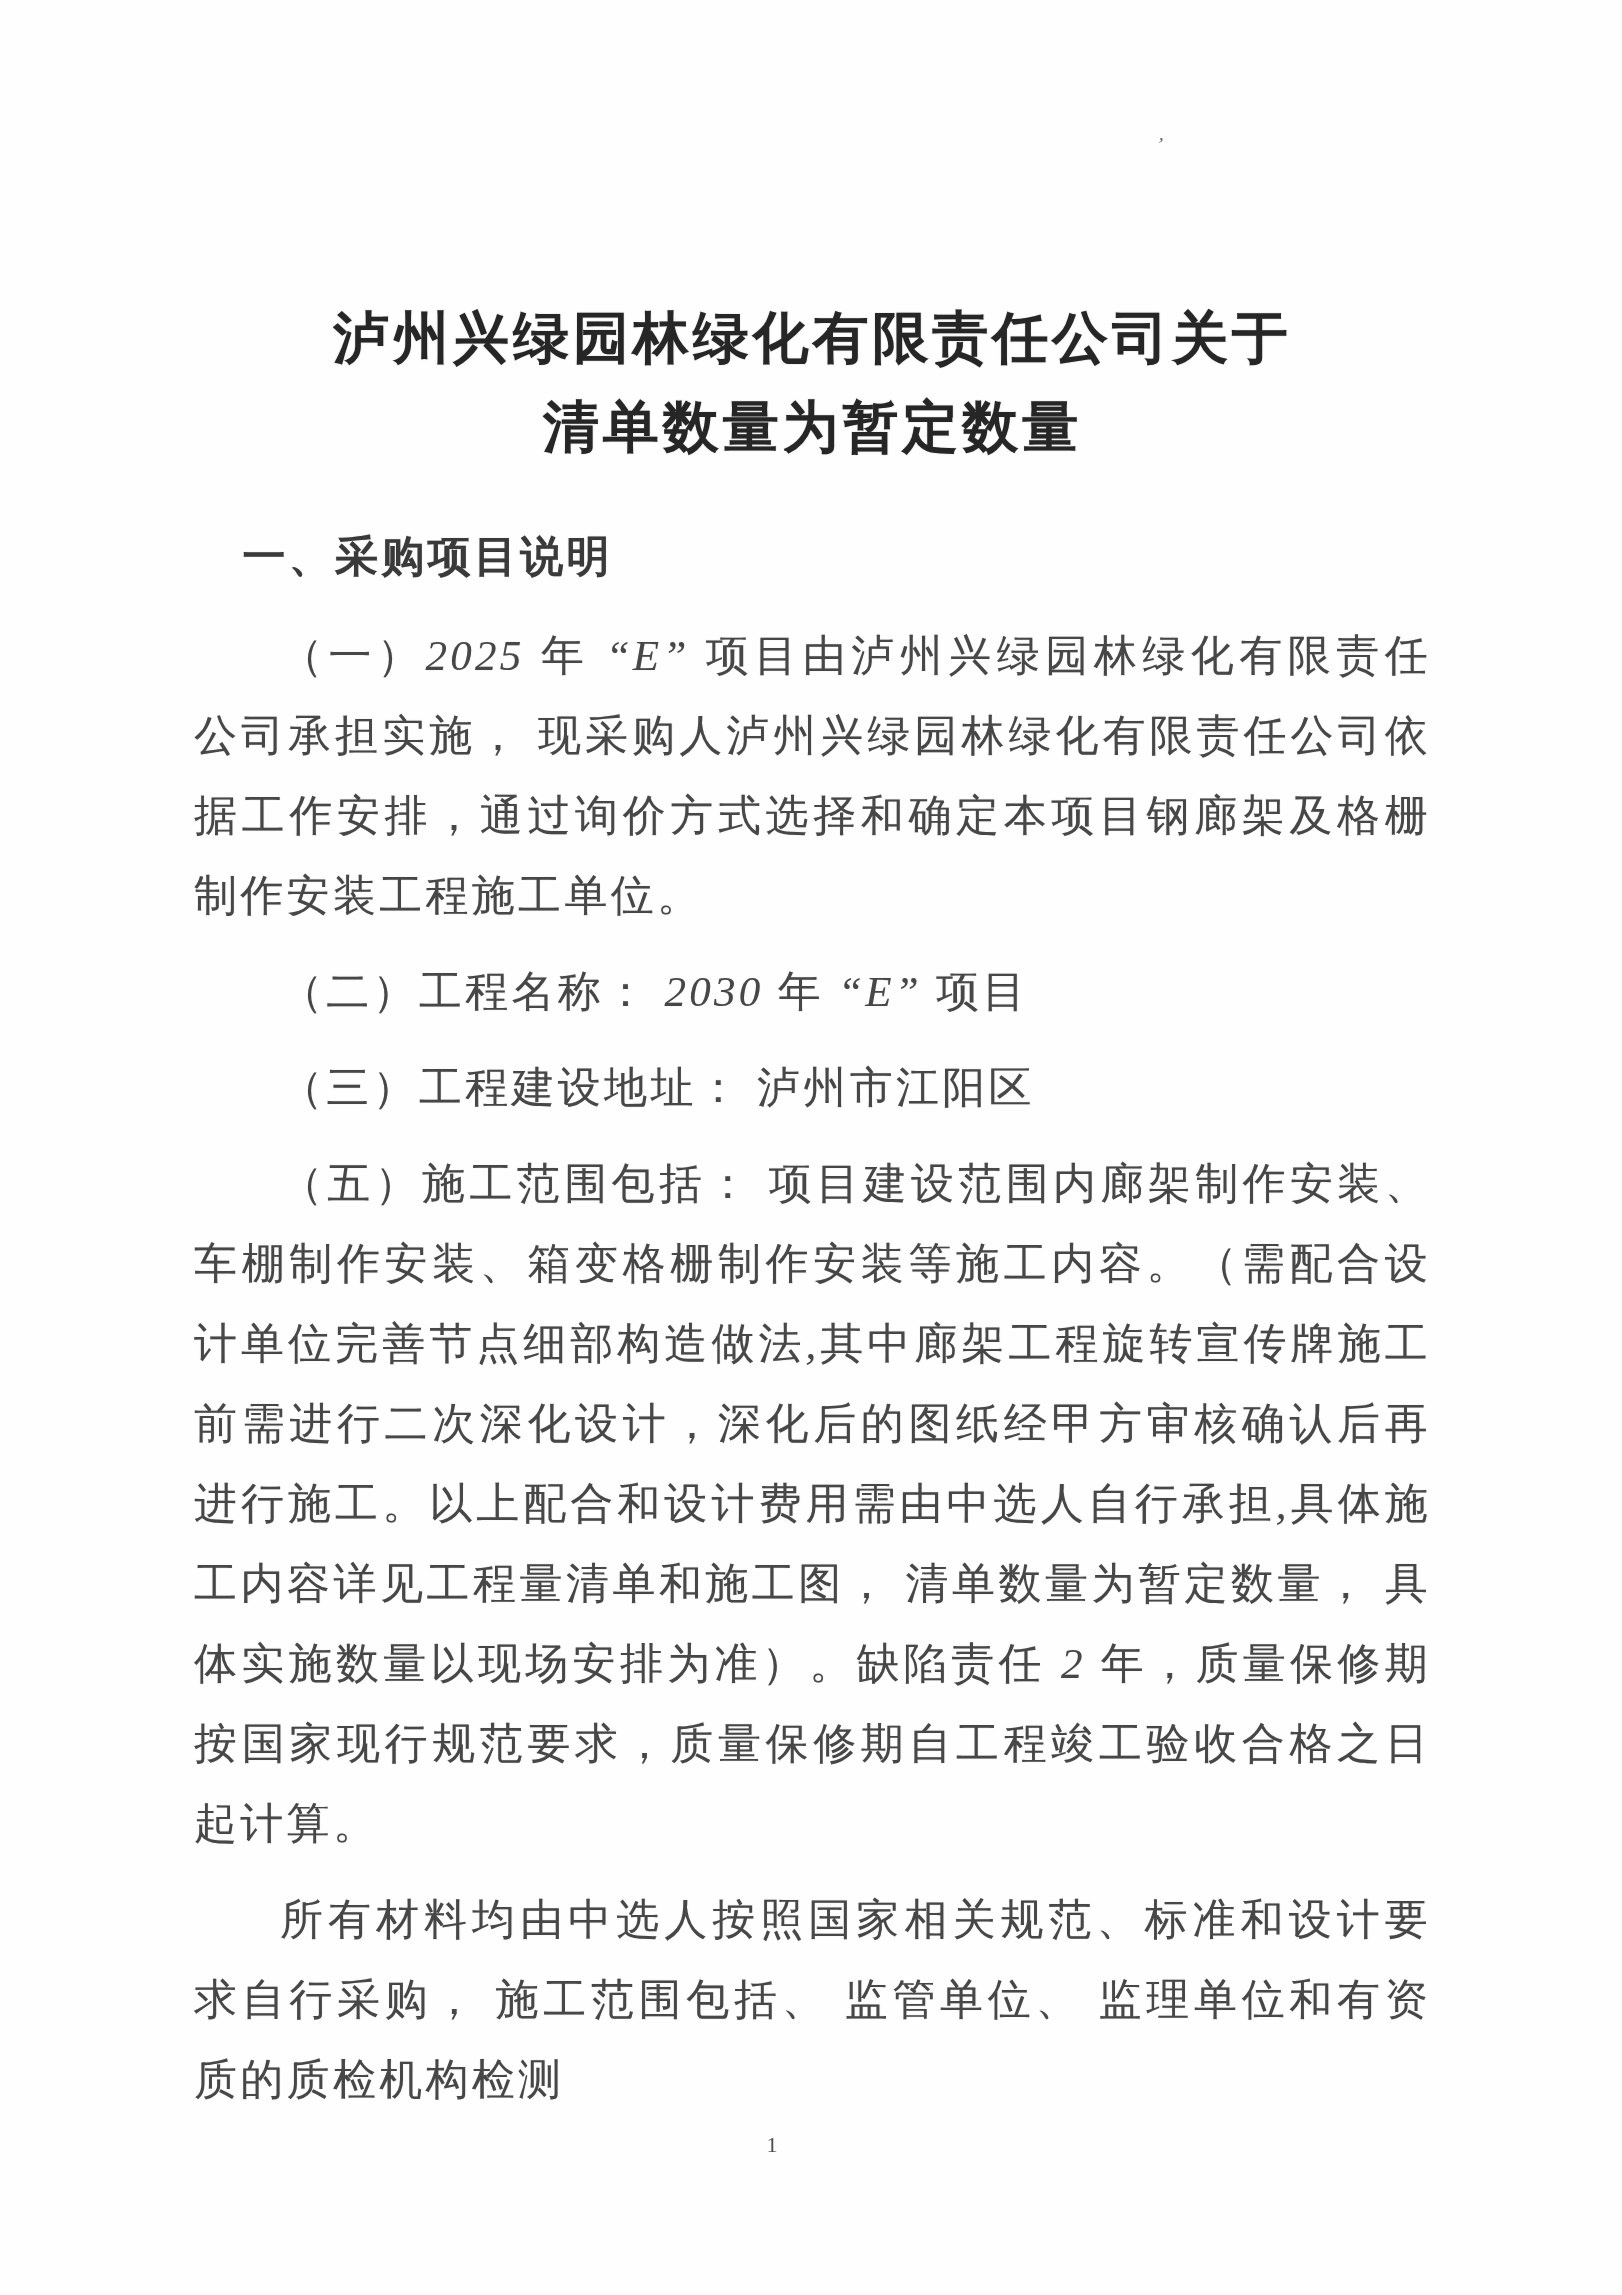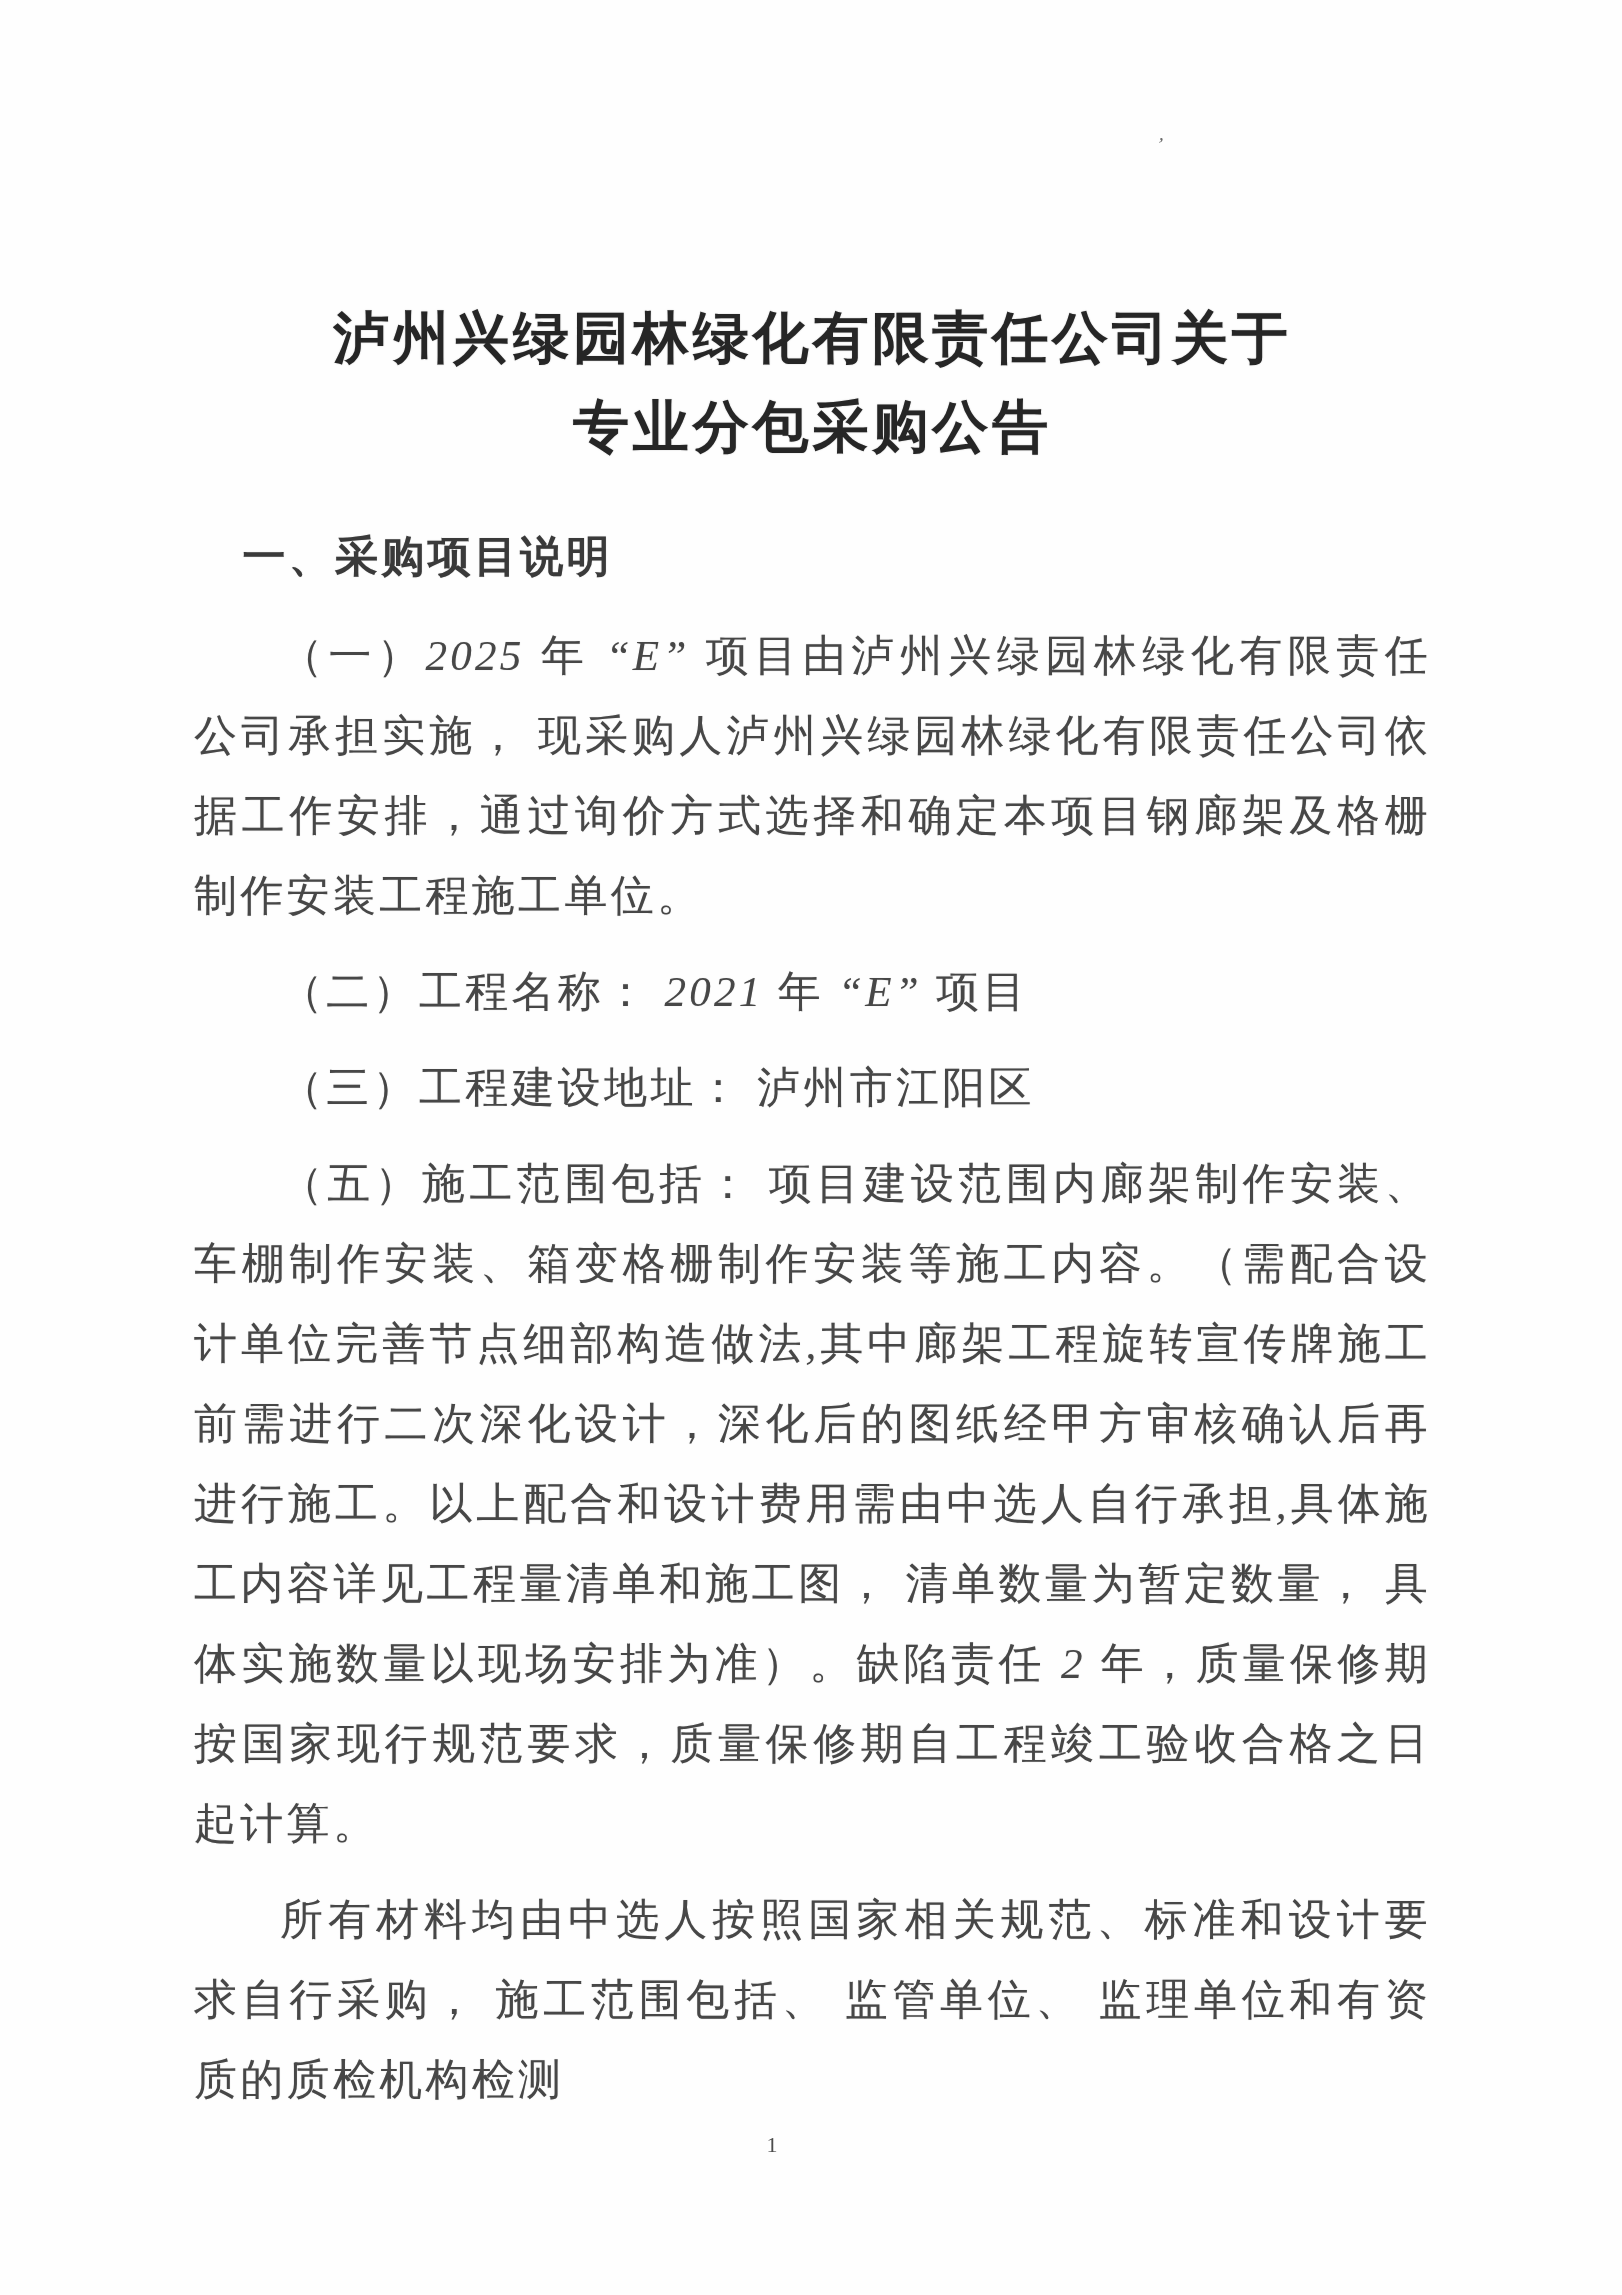--- a/index.html
+++ b/index.html
@@ -81,28 +81,28 @@
 <body>
 
 <div class="page">
 
   <span class="stray-mark">’</span>
 
   <div class="content">
 
     <h1 class="doc-title">
       <span class="tline">泸州兴绿园林绿化有限责任公司关于</span>
-      <span class="tline">专业分包采购公告</span>
+      <span class="tline">清单数量为暂定数量</span>
     </h1>
 
     <h2 class="section-heading">一、采购项目说明</h2>
 
     <p class="body-para">（一）2025 年 “E” 项目由泸州兴绿园林绿化有限责任公司承担实施， 现采购人泸州兴绿园林绿化有限责任公司依据工作安排，通过询价方式选择和确定本项目钢廊架及格栅制作安装工程施工单位。</p>
 
-    <p class="body-para">（二）工程名称： 2021 年 “E” 项目</p>
+    <p class="body-para">（二）工程名称： 2030 年 “E” 项目</p>
 
     <p class="body-para">（三）工程建设地址： 泸州市江阳区</p>
 
 
     <p class="body-para">（五）施工范围包括： 项目建设范围内廊架制作安装、 车棚制作安装、箱变格栅制作安装等施工内容。（需配合设计单位完善节点细部构造做法,其中廊架工程旋转宣传牌施工前需进行二次深化设计，深化后的图纸经甲方审核确认后再进行施工。以上配合和设计费用需由中选人自行承担,具体施工内容详见工程量清单和施工图， 清单数量为暂定数量， 具体实施数量以现场安排为准）。缺陷责任 2 年，质量保修期按国家现行规范要求，质量保修期自工程竣工验收合格之日起计算。</p>
 
     <p class="body-para">所有材料均由中选人按照国家相关规范、标准和设计要求自行采购， 施工范围包括、 监管单位、 监理单位和有资质的质检机构检测</p>
 
   </div>
 

